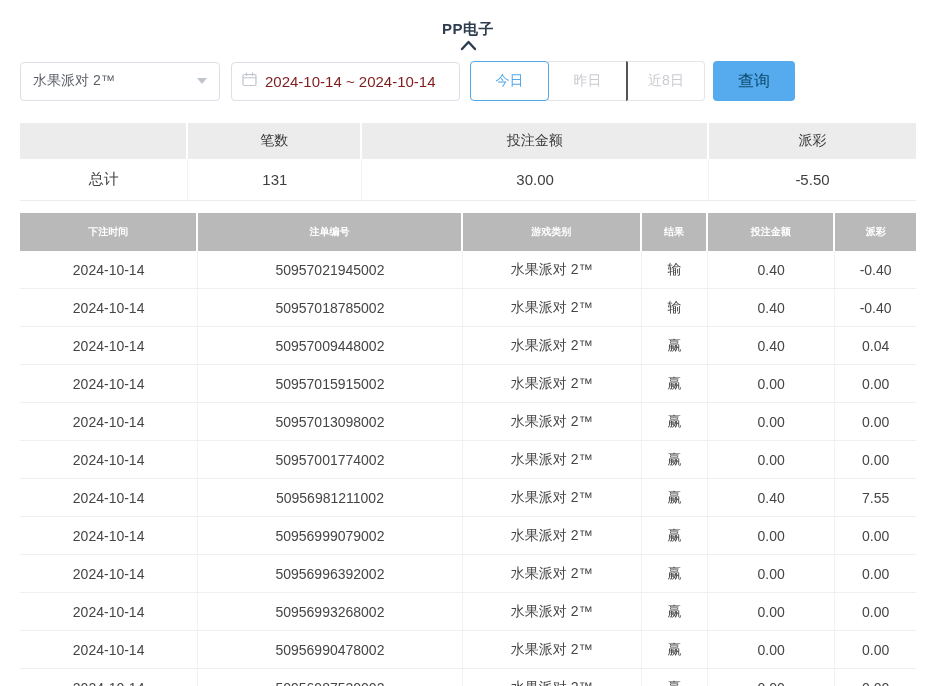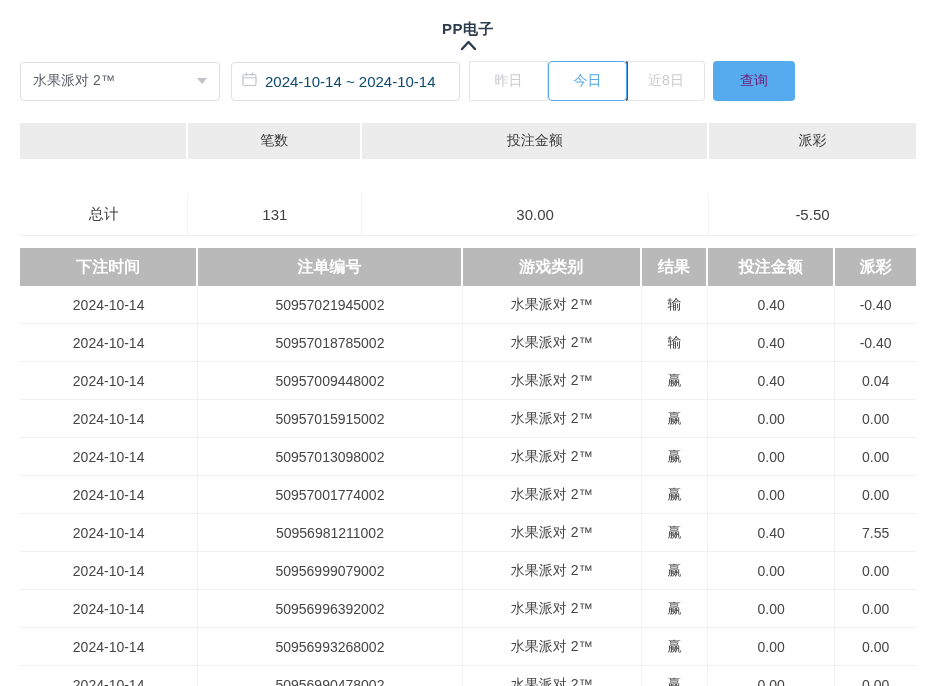--- a/index.html
+++ b/index.html
@@ -13,45 +13,45 @@
   .collapse-btn { width: 24px; height: 18px; display: flex; align-items: center; justify-content: center; cursor: pointer; background: none; border: none; }
 
   
   .filters { display: flex; align-items: center; margin-top: 19px; height: 40px; }
   .select-box { width: 200px; height: 39px; border: 1px solid #dcdfe6; border-radius: 4px;
     display: flex; align-items: center; justify-content: space-between; padding: 0 12px; cursor: pointer; background: #fff; }
   .select-box .sel-text { font-size: 14px; color: #5a5e66; }
   .caret-down { width: 0; height: 0; border-left: 5px solid transparent; border-right: 5px solid transparent; border-top: 6px solid #c0c4cc; }
   .date-box { width: 229px; height: 39px; border: 1px solid #dcdfe6; border-radius: 4px; margin-left: 11px;
     display: flex; align-items: center; padding: 0 10px; cursor: pointer; background: #fff; }
-  .date-box .date-text { font-size: 15px; color: #0c4a6e; margin-left: 8px; white-space: nowrap; }
+  .date-box .date-text { font-size: 15px; color: #7f1d1d; margin-left: 8px; white-space: nowrap; }
   .quick-group { display: flex; margin-left: 10px; }
   .qbtn { width: 79px; height: 40px; background: #fff; font-size: 14px; display: flex; align-items: center; justify-content: center; cursor: pointer; }
   .qbtn.active { border: 1px solid #54a8e8; color: #54a8e8; border-radius: 4px; position: relative; z-index: 2; }
   .qbtn.plain { border-top: 1px solid #e3e5e9; border-bottom: 1px solid #e3e5e9; border-right: 1px solid #e3e5e9; color: #c9cbd0; margin-left: -1px; }
   .qbtn.plain.mid { border-left: 1px solid #e3e5e9; }
   .qbtn.plain.last { border-radius: 0 4px 4px 0; }
   .search-btn { width: 82px; height: 40px; margin-left: 8px; background: #55abee; border: none; border-radius: 4px;
-    color: #701a75; font-size: 14px; cursor: pointer; font-family: inherit; }
+    color: #0c4a6e; font-size: 16px; cursor: pointer; font-family: inherit; }
 
   
   .summary { margin-top: 22px; }
   .sum-grid { display: grid; grid-template-columns: 18.8% 19.4% 38.7% 23.1%; }
   .sum-head .cell { background: #ececec; height: 36px; display: flex; align-items: center; justify-content: center;
     font-size: 14px; color: #3a3a3a; border-right: 2px solid #fff; }
   .sum-head .cell:last-child { border-right: none; }
   .sum-row .cell { height: 42px; display: flex; align-items: center; justify-content: center; font-size: 15px; color: #3f3f3f;
-    border-right: 1px solid #f2f2f2; border-bottom: 1px solid #ececec; background: #fff; margin-top: 35px; }
+    border-right: 1px solid #f2f2f2; border-bottom: 1px solid #ececec; background: #fff; }
   .sum-row .cell:last-child { border-right: none; }
 
   
   .records { margin-top: 12px; }
   .rec-grid { display: grid; grid-template-columns: 19.9% 29.5% 20.0% 7.4% 14.2% 9.0%; }
   .rec-head .cell { background: #b9b9b9; height: 38px; display: flex; align-items: center; justify-content: center;
-    font-size: 16px; font-weight: bold; color: #fff; border-right: 2px solid #fff; }
+    font-size: 10px; font-weight: bold; color: #fff; border-right: 2px solid #fff; }
   .rec-head .cell:last-child { border-right: none; }
   .rec-row .cell { height: 38px; display: flex; align-items: center; justify-content: center; font-size: 14px; color: #454545;
     border-right: 1px solid #f2f2f2; border-bottom: 1px solid #efefef; background: #fff; }
   .rec-row .cell:last-child { border-right: none; }
   .neg { color: #f2566c; }
 </style>
 </head>
 <body>
 
 <div class="page">
@@ -79,22 +79,22 @@
             <rect x="1" y="2.5" width="13" height="11" rx="1.5" fill="none" stroke="#c0c4cc" stroke-width="1.2"></rect>
             <line x1="4.5" y1="0.5" x2="4.5" y2="4" stroke="#c0c4cc" stroke-width="1.2"></line>
             <line x1="10.5" y1="0.5" x2="10.5" y2="4" stroke="#c0c4cc" stroke-width="1.2"></line>
             <line x1="1" y1="5.8" x2="14" y2="5.8" stroke="#c0c4cc" stroke-width="1"></line>
           </svg>
       </span>
       <span class="date-text">2024-10-14 ~ 2024-10-14</span>
     </div>
 
     <div class="quick-group">
+      <button class="qbtn active">今日</button>
       <button class="qbtn plain mid">昨日</button>
-      <button class="qbtn active">今日</button>
       <button class="qbtn plain last">近8日</button>
     </div>
 
     <button class="search-btn">查询</button>
   </div>
 
   <div class="summary">
     <div class="sum-grid sum-head" id="sum-head">
         <div class="cell"></div>
         <div class="cell">笔数</div>

